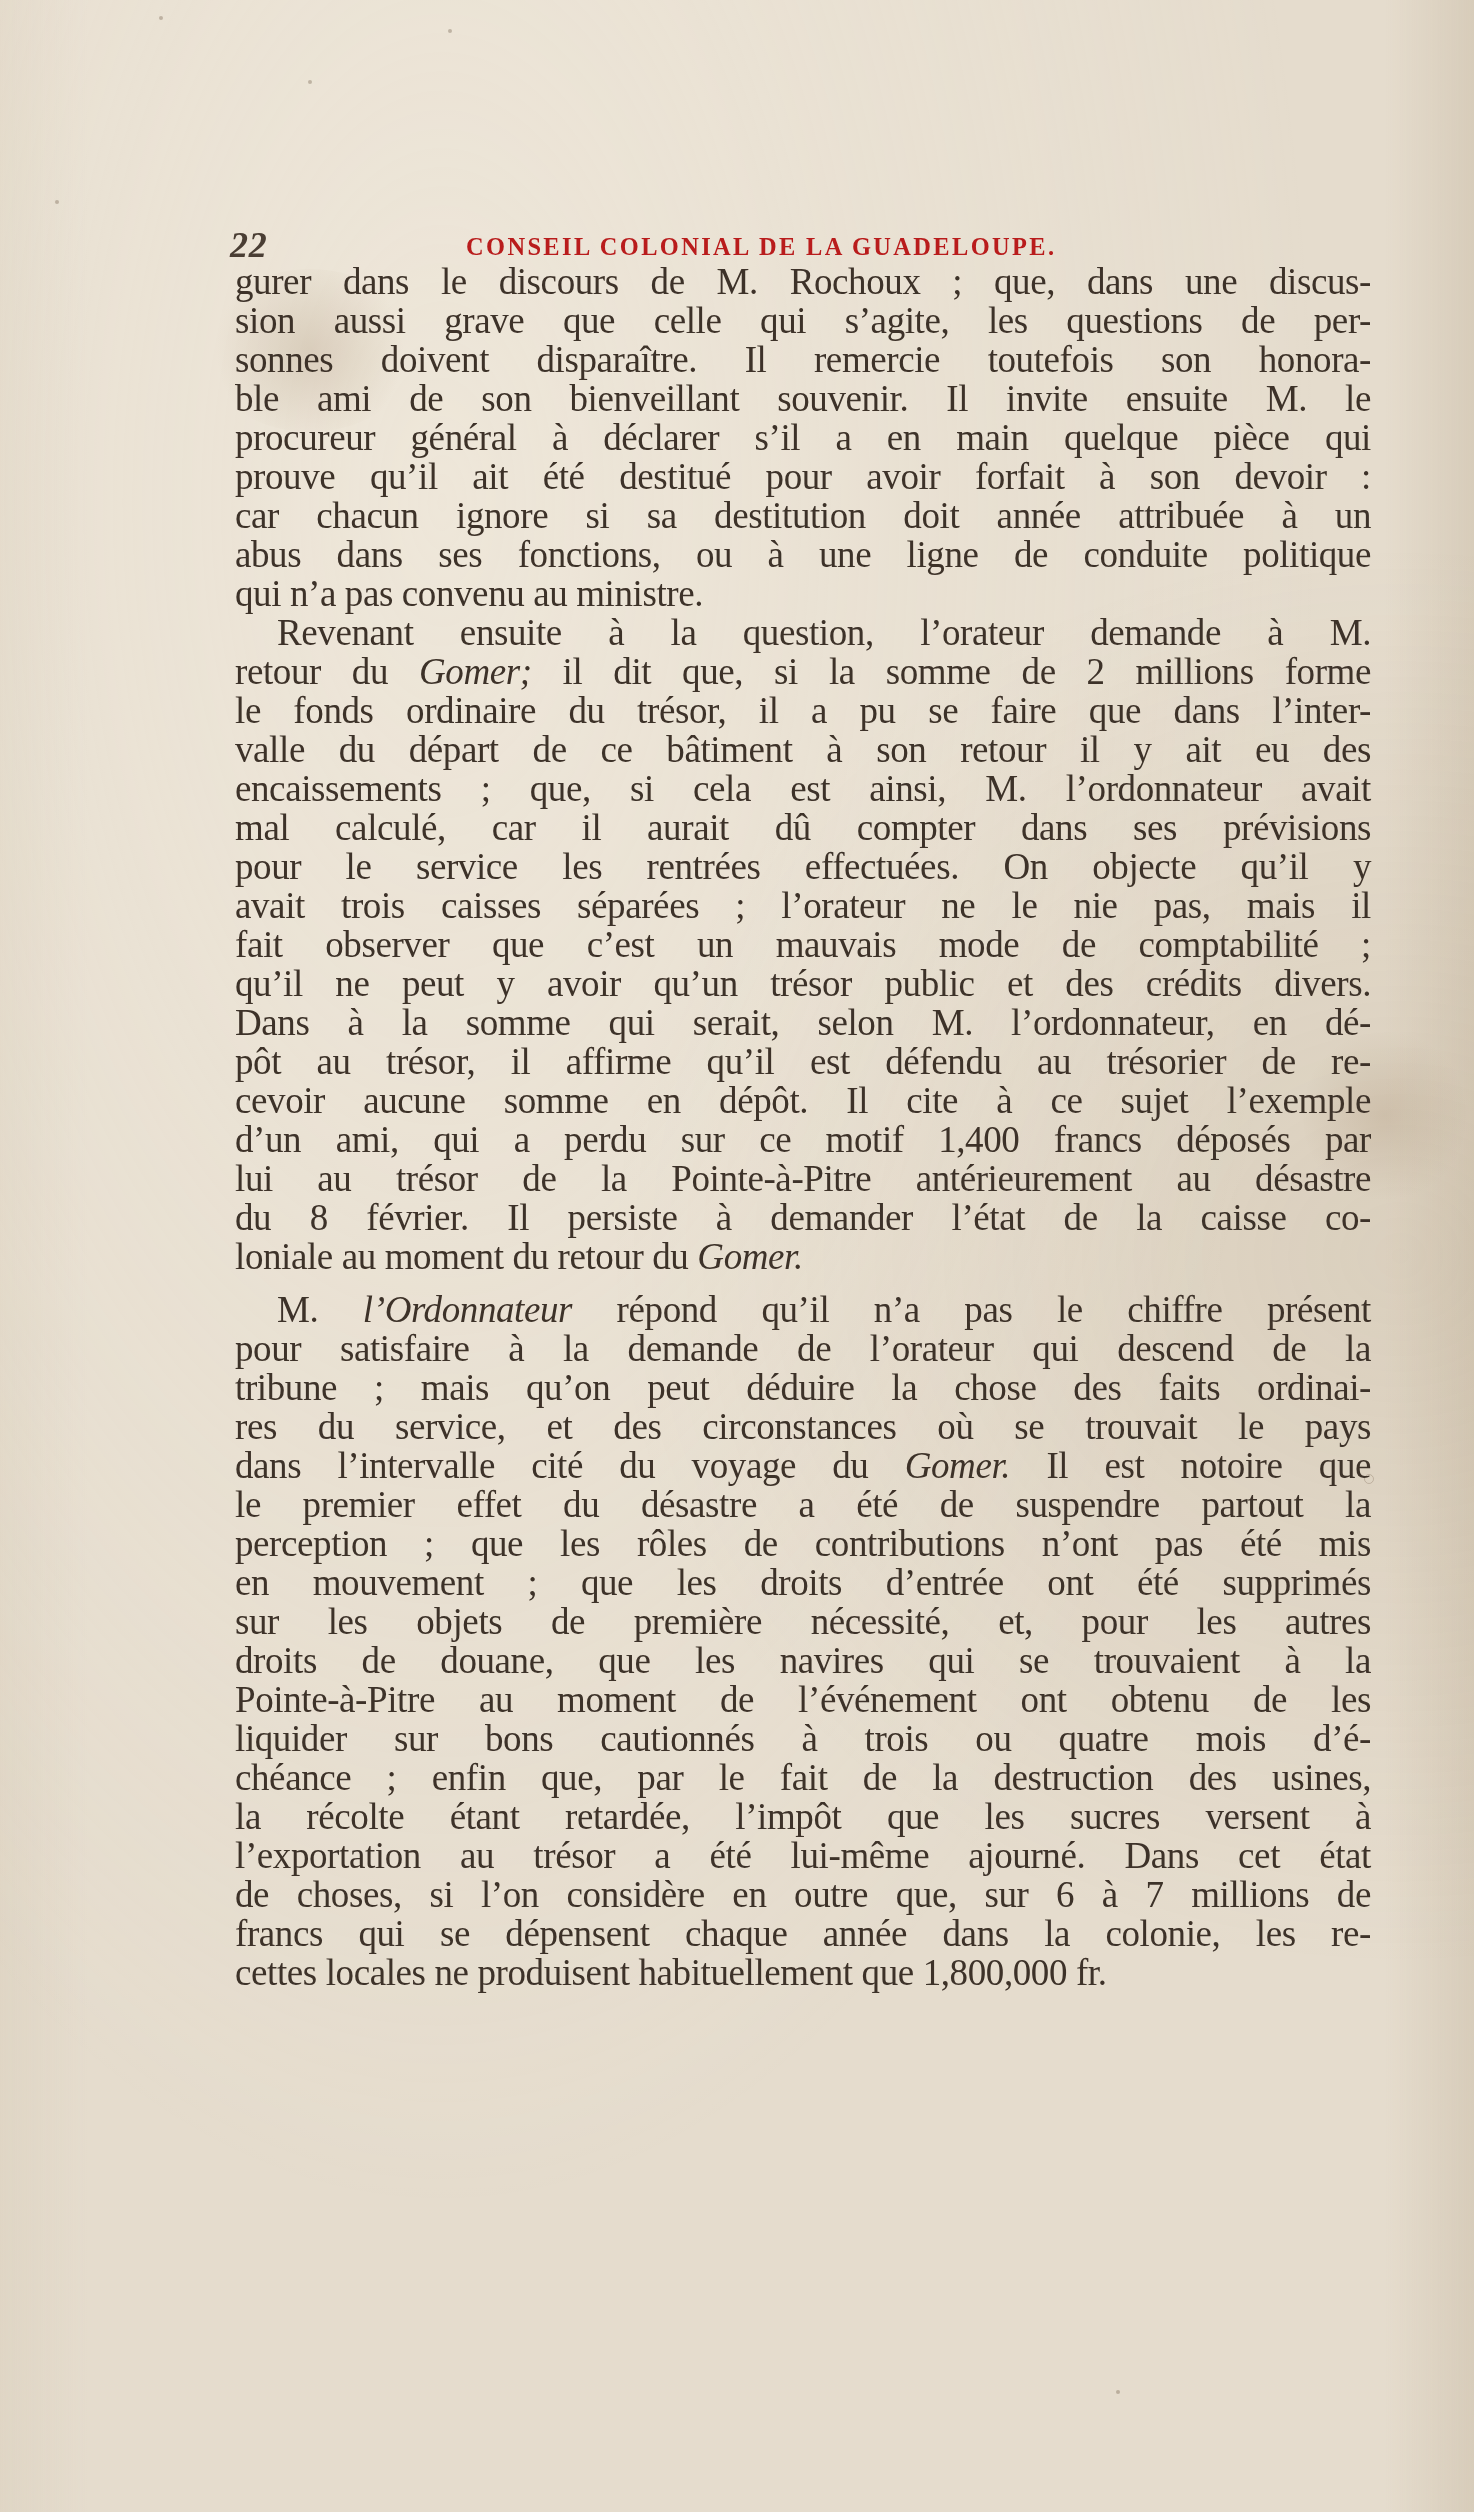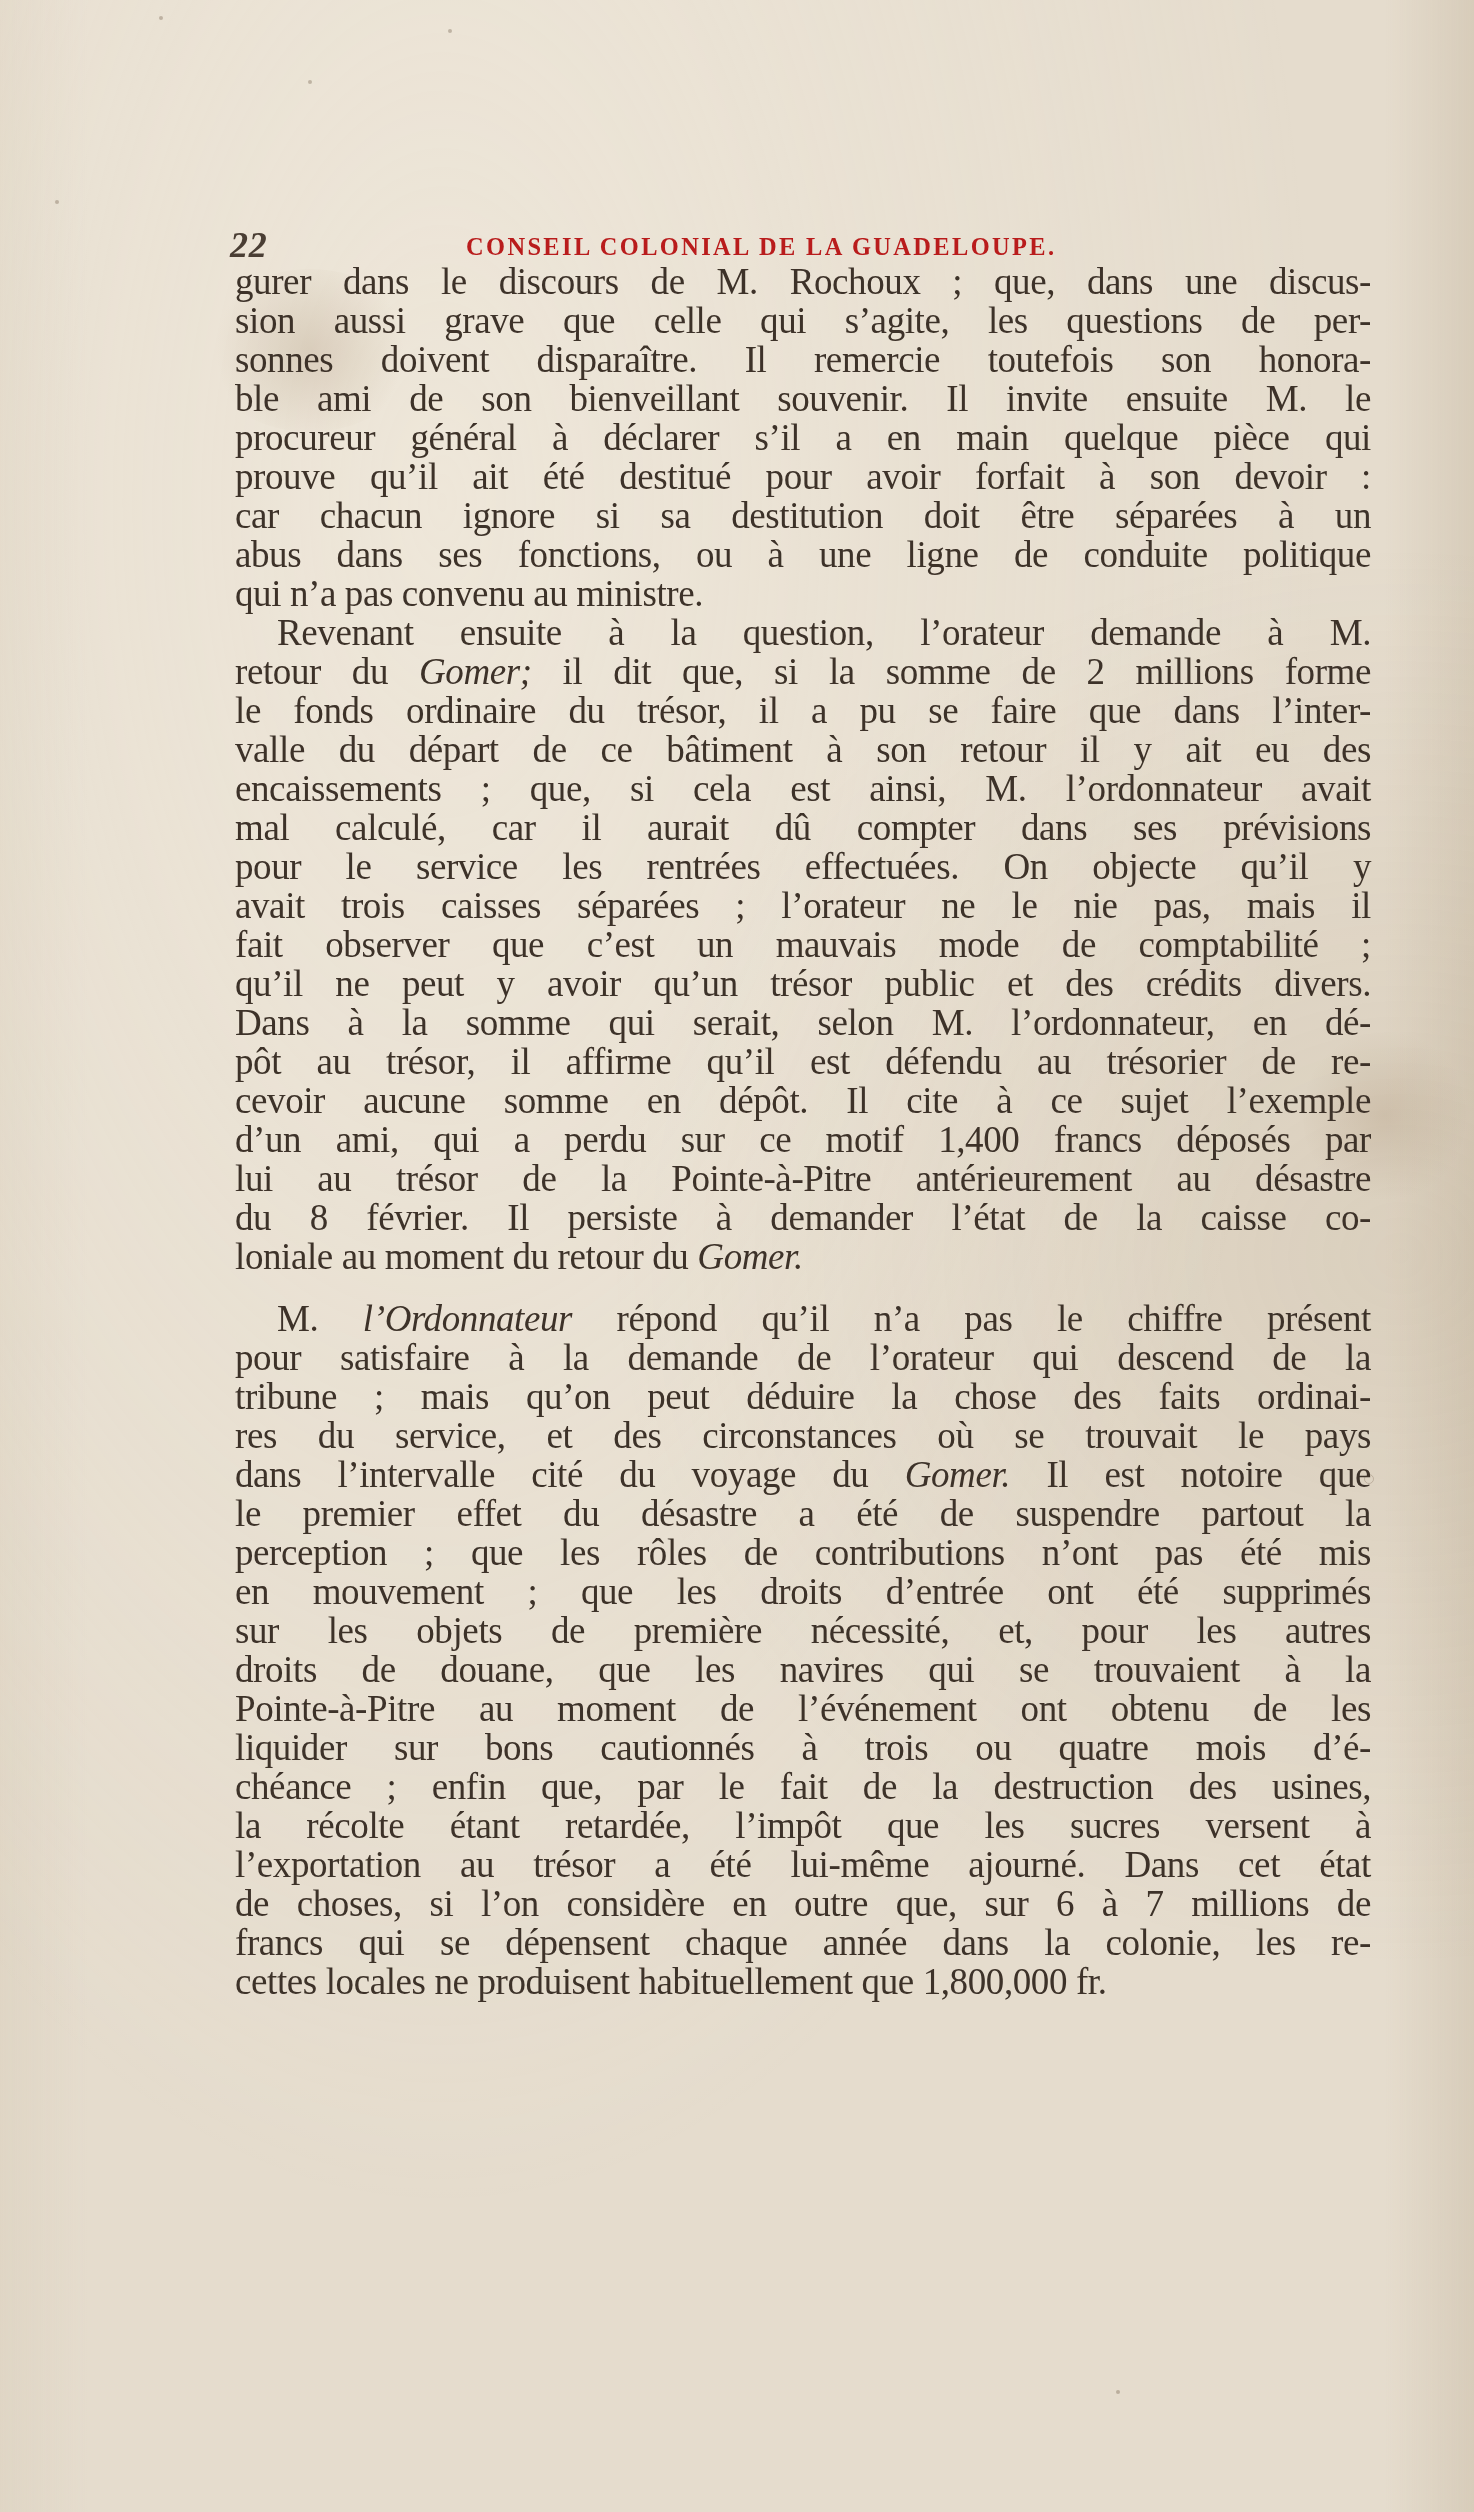--- a/index.html
+++ b/index.html
@@ -76,21 +76,21 @@
       transform-origin: left center;
     }
     .line.last {
       text-align-last: left;
     }
     .line.indent {
       padding-left: 42px;
       box-sizing: border-box;
     }
     .line.gap-before {
-      margin-top: 23px;
+      margin-top: 14px;
     }
     .it {
       font-style: italic;
     }
     .speck {
       position: absolute;
       width: 4.1px;
       height: 4.1px;
       border-radius: 50%;
       background: rgba(110,90,70,0.35);
@@ -121,21 +121,21 @@
   </div>
 
   <div class="body-text" id="body-text">
       <div>
         <span class="line">gurer dans le discours de M. Rochoux ; que, dans une discus-</span>
         <span class="line">sion aussi grave que celle qui s’agite, les questions de per-</span>
         <span class="line">sonnes doivent disparaître. Il remercie toutefois son honora-</span>
         <span class="line">ble ami de son bienveillant souvenir. Il invite ensuite M. le</span>
         <span class="line">procureur général à déclarer s’il a en main quelque pièce qui</span>
         <span class="line">prouve qu’il ait été destitué pour avoir forfait à son devoir :</span>
-        <span class="line">car chacun ignore si sa destitution doit être séparées à un</span>
+        <span class="line">car chacun ignore si sa destitution doit année attribuée à un</span>
         <span class="line">abus dans ses fonctions, ou à une ligne de conduite politique</span>
         <span class="line last">qui n’a pas convenu au ministre.</span>
       </div>
       <div>
         <span class="line indent">Revenant ensuite à la question, l’orateur demande à M.</span>
         <span class="line">retour du <span class="it">Gomer;</span> il dit que, si la somme de 2 millions forme</span>
         <span class="line">le fonds ordinaire du trésor, il a pu se faire que dans l’inter-</span>
         <span class="line">valle du départ de ce bâtiment à son retour il y ait eu des</span>
         <span class="line">encaissements ; que, si cela est ainsi, M. l’ordonnateur avait</span>
         <span class="line">mal calculé, car il aurait dû compter dans ses prévisions</span>

